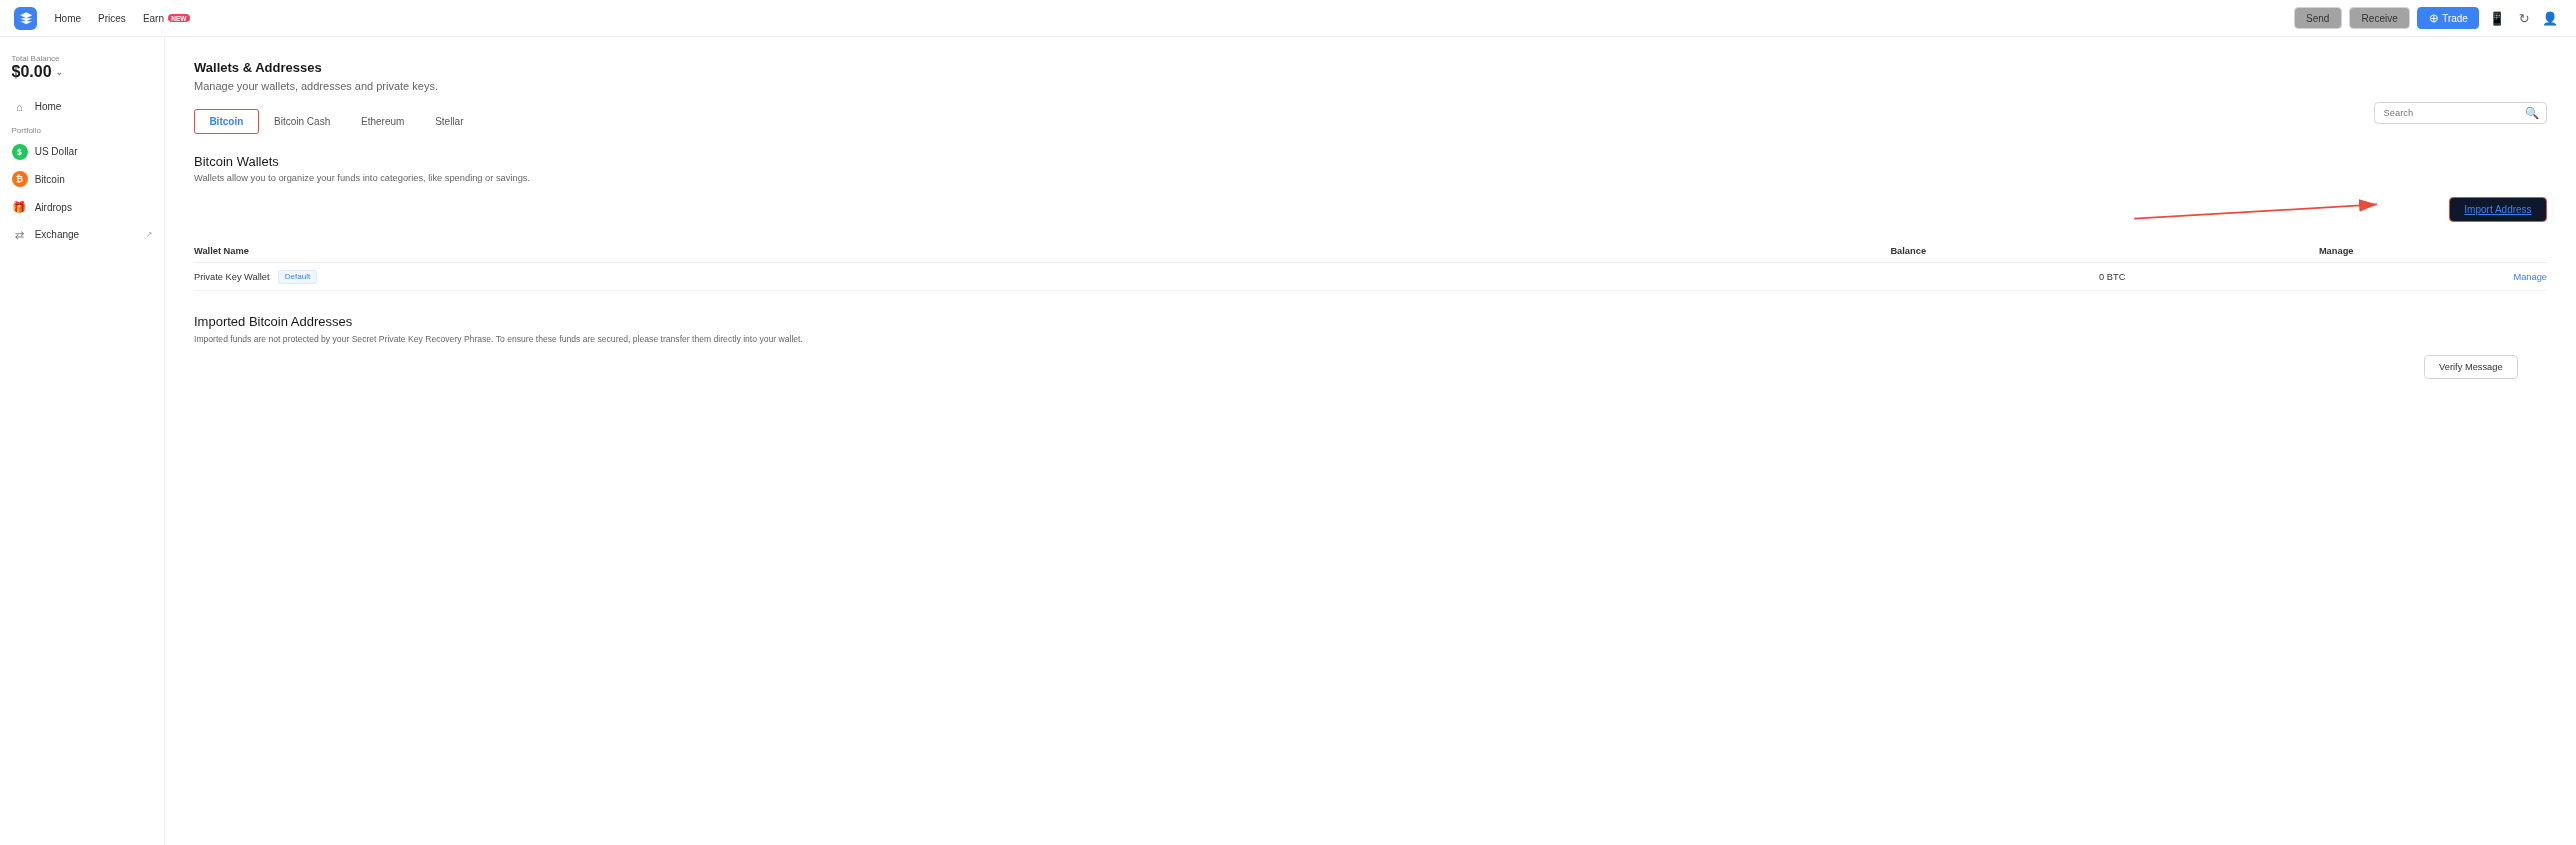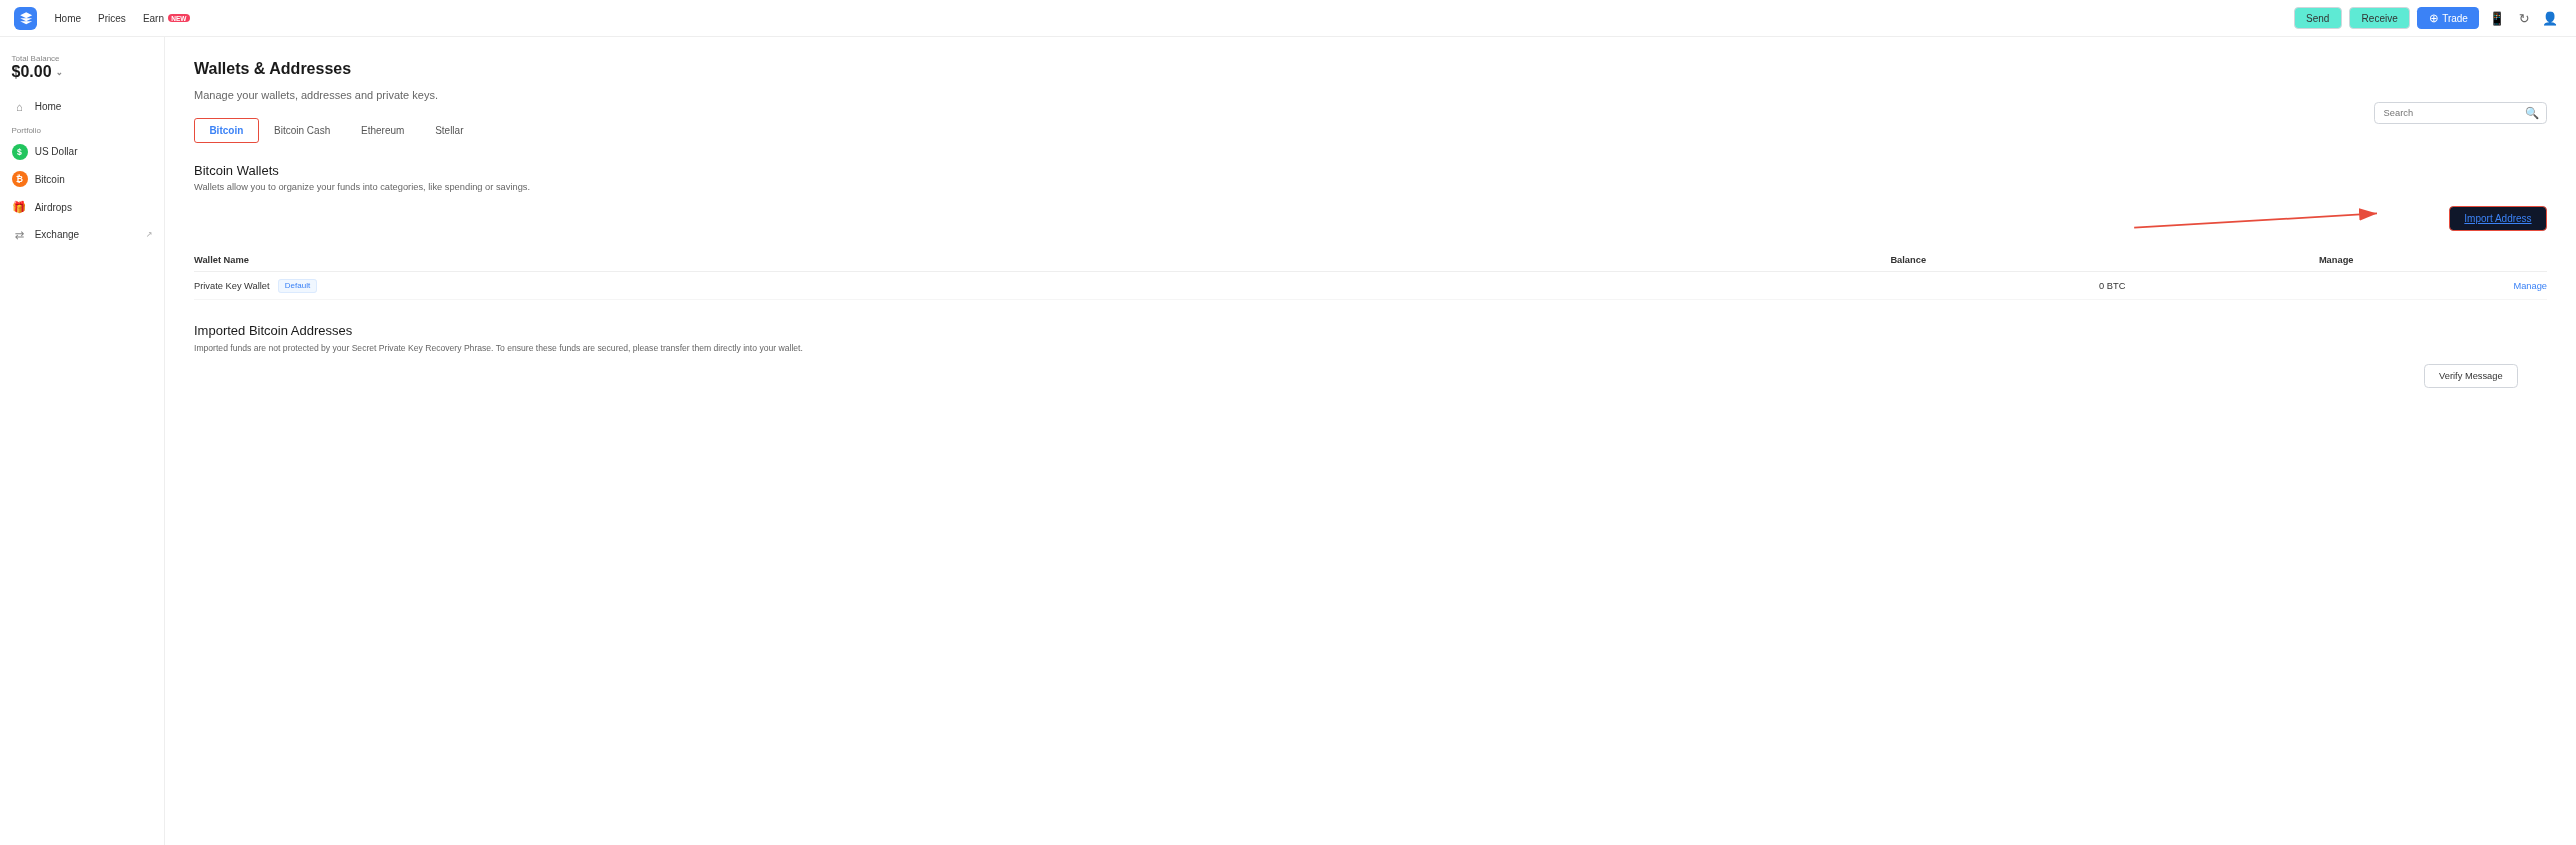--- a/index.html
+++ b/index.html
@@ -11,21 +11,21 @@
       border-bottom: 0.7px solid #eee; gap: 17px;
     }
     .logo { width: 23px; height: 23px; background: #3b82f6; border-radius: 5.8px; display: flex; align-items: center; justify-content: center; }
     .logo svg { width: 14.4px; height: 14.4px; }
     .nav-link { color: #333; text-decoration: none; font-size: 10px; cursor: pointer; }
     .earn-badge { display: flex; align-items: center; gap: 3.6px; }
     .new-badge { background: #f43f5e; color: #fff; font-size: 6.5px; font-weight: 700; padding: 0.7px 3.6px; border-radius: 7.2px; text-transform: uppercase; }
     .nav-spacer { flex: 1; }
     .nav-right { display: flex; align-items: center; gap: 7.2px; }
     .btn-send, .btn-receive {
-      border: 0.7px solid #d1d5db; background: #5eead4; color: #333;
+      border: 0.7px solid #d1d5db; background: #a3a3a3; color: #333;
       padding: 4.3px 11.5px; border-radius: 4.3px; cursor: pointer; font-size: 10px;
     }
     .btn-trade {
       background: #3b82f6; color: #fff; border: none;
       padding: 4.3px 11.5px; border-radius: 4.3px; cursor: pointer; font-size: 10px;
       display: flex; align-items: center; gap: 3.6px;
     }
     .btn-trade .plus-circle { font-size: 11.5px; }
     .icon-btn { background: none; border: none; cursor: pointer; color: #666; font-size: 13px; padding: 2.9px; }
 
@@ -46,21 +46,21 @@
     .sidebar-item .s-icon { width: 16px; height: 16px; display: flex; align-items: center; justify-content: center; }
     .sidebar-icon-home { font-size: 11.5px; color: #888; }
     .usd-icon { background: #22c55e; color: #fff; border-radius: 50%; width: 16px; height: 16px; display: flex; align-items: center; justify-content: center; font-size: 8.6px; font-weight: 700; }
     .btc-icon { background: #f97316; color: #fff; border-radius: 50%; width: 16px; height: 16px; display: flex; align-items: center; justify-content: center; font-size: 8.6px; font-weight: 700; }
     .airdrops-icon { font-size: 11.5px; color: #888; }
     .exchange-icon { font-size: 11.5px; color: #888; }
     .ext-icon { font-size: 8px; color: #aaa; margin-left: auto; }
 
     
     .main { flex: 1; padding: 23px 29px; overflow-y: auto; position: relative; }
-    .page-title { font-size: 16px; font-weight: 700; margin-bottom: 11px; }
+    .page-title { font-size: 13px; font-weight: 700; margin-bottom: 5px; }
     .page-subtitle { color: #666; font-size: 11px; margin-bottom: 17px; }
 
     
     .tabs { display: flex; gap: 0; margin-bottom: 20px; border: none; }
     .tab {
       padding: 5.8px 14.4px; cursor: pointer; font-size: 10px; color: #555;
       border: 0.7px solid transparent; border-radius: 2.9px; background: none;
     }
     .tab.active {
       color: #3b82f6; border: 1.4px solid #e74c3c; border-radius: 2.9px; font-weight: 600;

